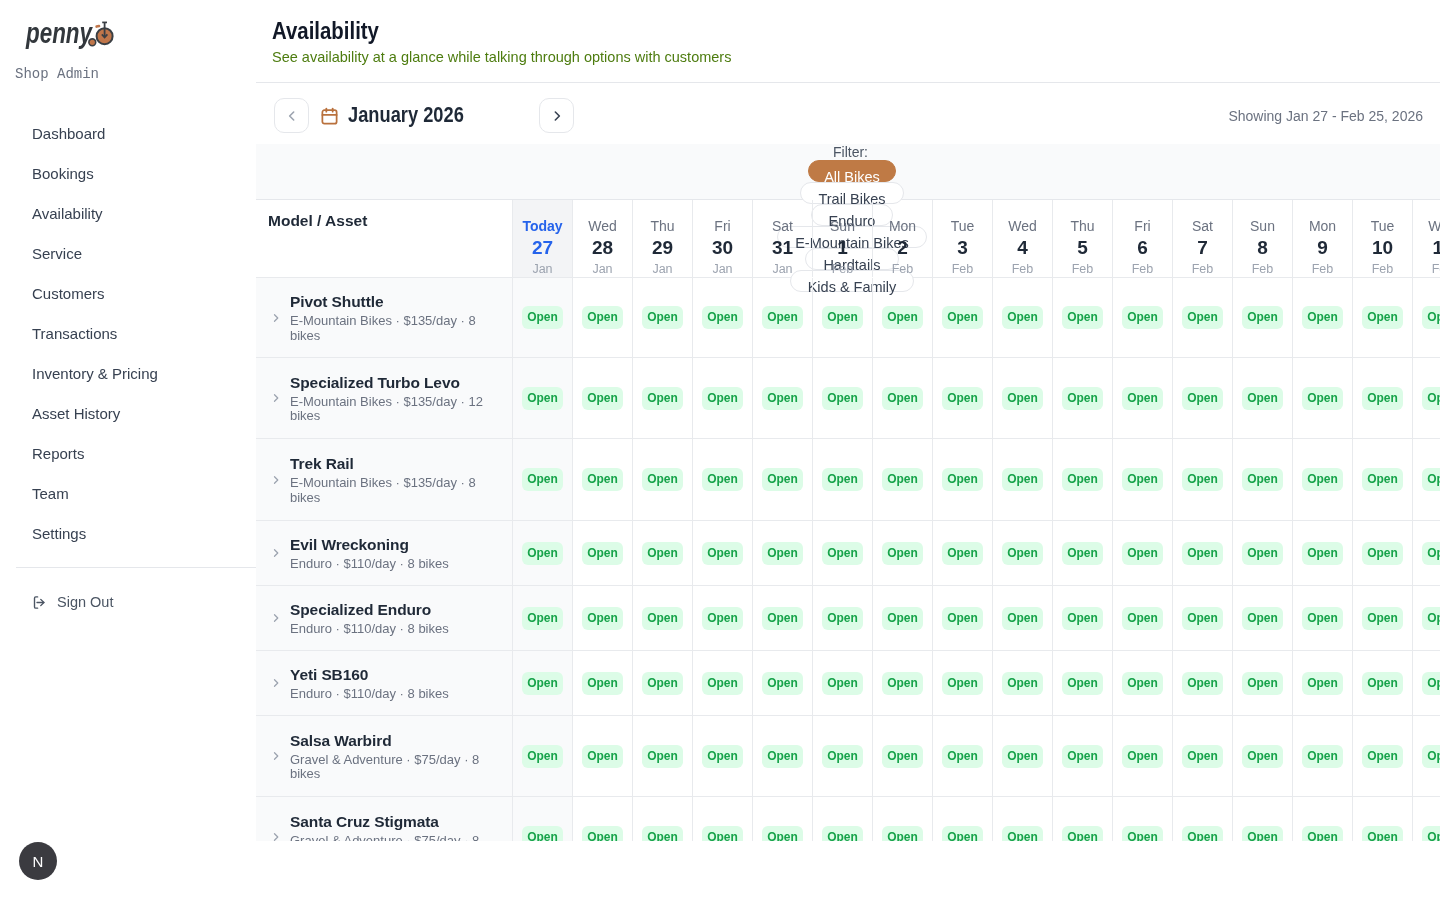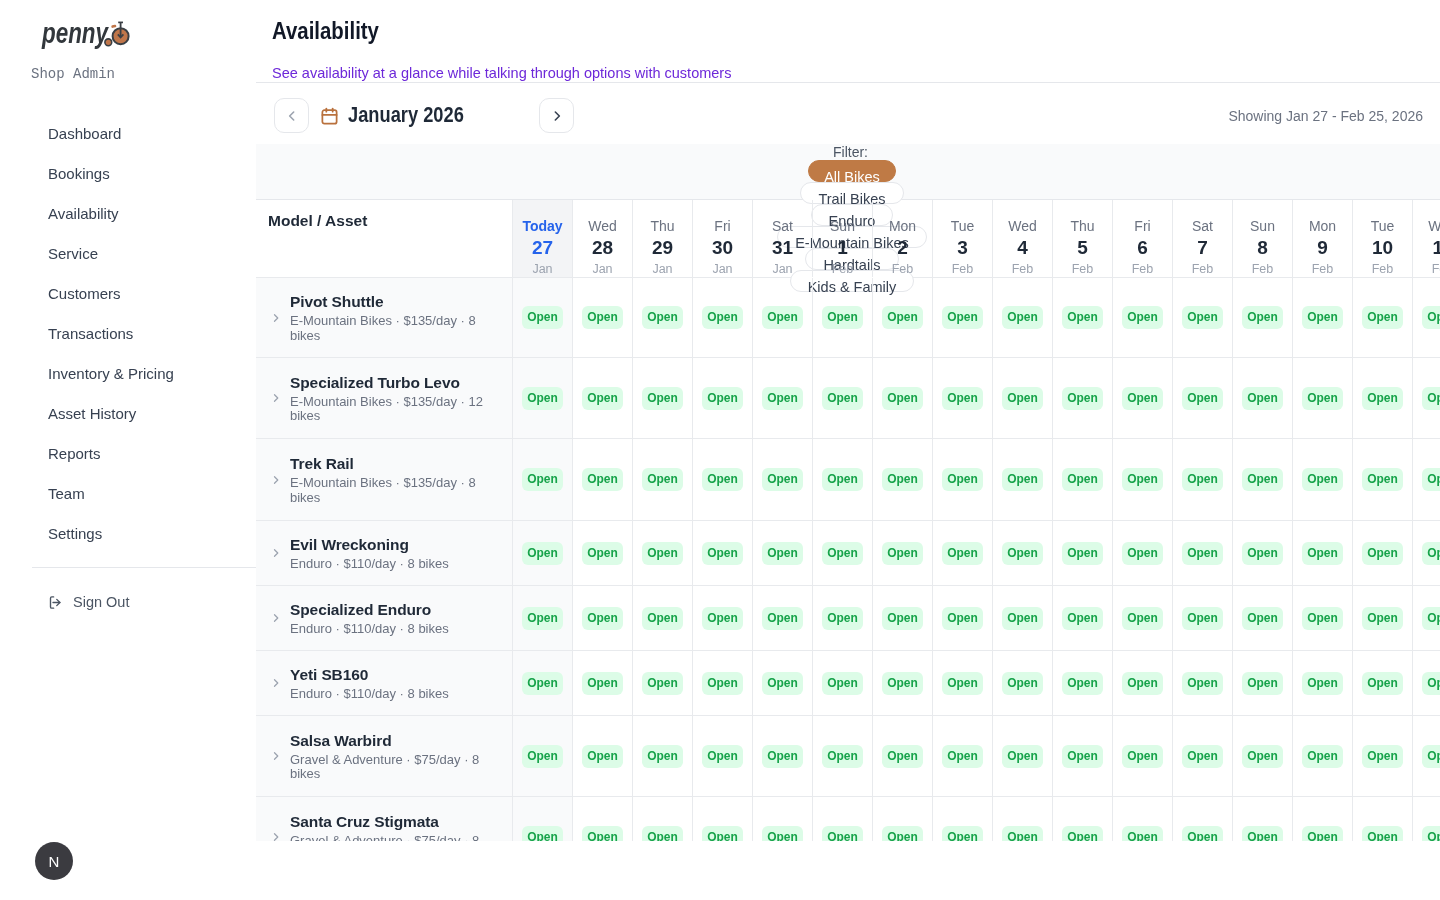--- a/index.html
+++ b/index.html
@@ -1,30 +1,30 @@
 <!DOCTYPE html>
 <html><head>
 <meta charset="utf-8">
 <style>
 * { margin:0; padding:0; box-sizing:border-box; }
 html,body { width:1440px; height:900px; overflow:hidden; background:#fff; font-family:"Liberation Sans", sans-serif; }
 
-#sidebar { position:absolute; left:16px; top:0; width:292px; height:900px; background:#fff; border-right:1px solid #e5e7eb; }
+#sidebar { position:absolute; left:0; top:0; width:292px; height:900px; background:#fff; border-right:1px solid #e5e7eb; }
 
 #shopadmin { position:absolute; left:15px; top:66px; font-size:14px; color:#6b7280;font-family:Liberation Mono, monospace; }
 #nav { position:absolute; left:32px; top:114px; list-style:none; }
 #nav li { height:40px; line-height:40px; font-size:15px; color:#374151; }
 #divider { position:absolute; left:16px; right:16px; top:567px; height:1px; background:#e5e7eb; }
 #signout { position:absolute; left:32px; top:594px; display:flex; align-items:center; gap:10px; font-size:14.5px; color:#4b5563; font-weight:500; }
 #avatar { position:absolute; left:19px; top:842px; width:38px; height:38px; border-radius:50%; background:#3b3b40; color:#fff; font-size:15px; display:flex; align-items:center; justify-content:center; }
 
 #main { position:absolute; left:256px; top:0; width:1184px; height:900px; background:#fff; overflow:hidden; }
 #pagehead { height:83px; border-bottom:1px solid #e5e7eb; padding:17px 16px 0 16px; }
 #pagehead h1 { font-size:24px; font-weight:bold; color:#111827; transform:scaleX(0.85); transform-origin:0 50%; width:130px; }
-#pagehead p { margin-top:20px; font-size:14.5px; color:#6d28d9; }
+#pagehead p { margin-top:4px; font-size:14.5px; color:#4d7c0f; }
 #datebar { position:relative; height:61px; }
 .navbtn { position:absolute; width:35px; height:35px; top:15px; border:1px solid #e5e7eb; border-radius:10px; background:#fff; display:flex; align-items:center; justify-content:center; }
 #prevbtn { left:18px; }
 #nextbtn { left:283px; }
 #calicon { position:absolute; left:64px; top:24px; }
 #monthlabel { position:absolute; left:92px; top:20px; font-size:21.5px; font-weight:bold; color:#1f2937; transform:scaleX(0.85); transform-origin:0 50%; white-space:nowrap; }
 #showing { position:absolute; right:17px; top:25px; font-size:14px; color:#6b7280; }
 
 #filterbar { height:56px; background:#f9fafb; border-bottom:1px solid #e5e7eb; display:flex; align-items:center; padding-left:16px;flex-direction:column; }
 #filterbar .lbl { font-size:14px; color:#4b5563; margin-right:11px; }

